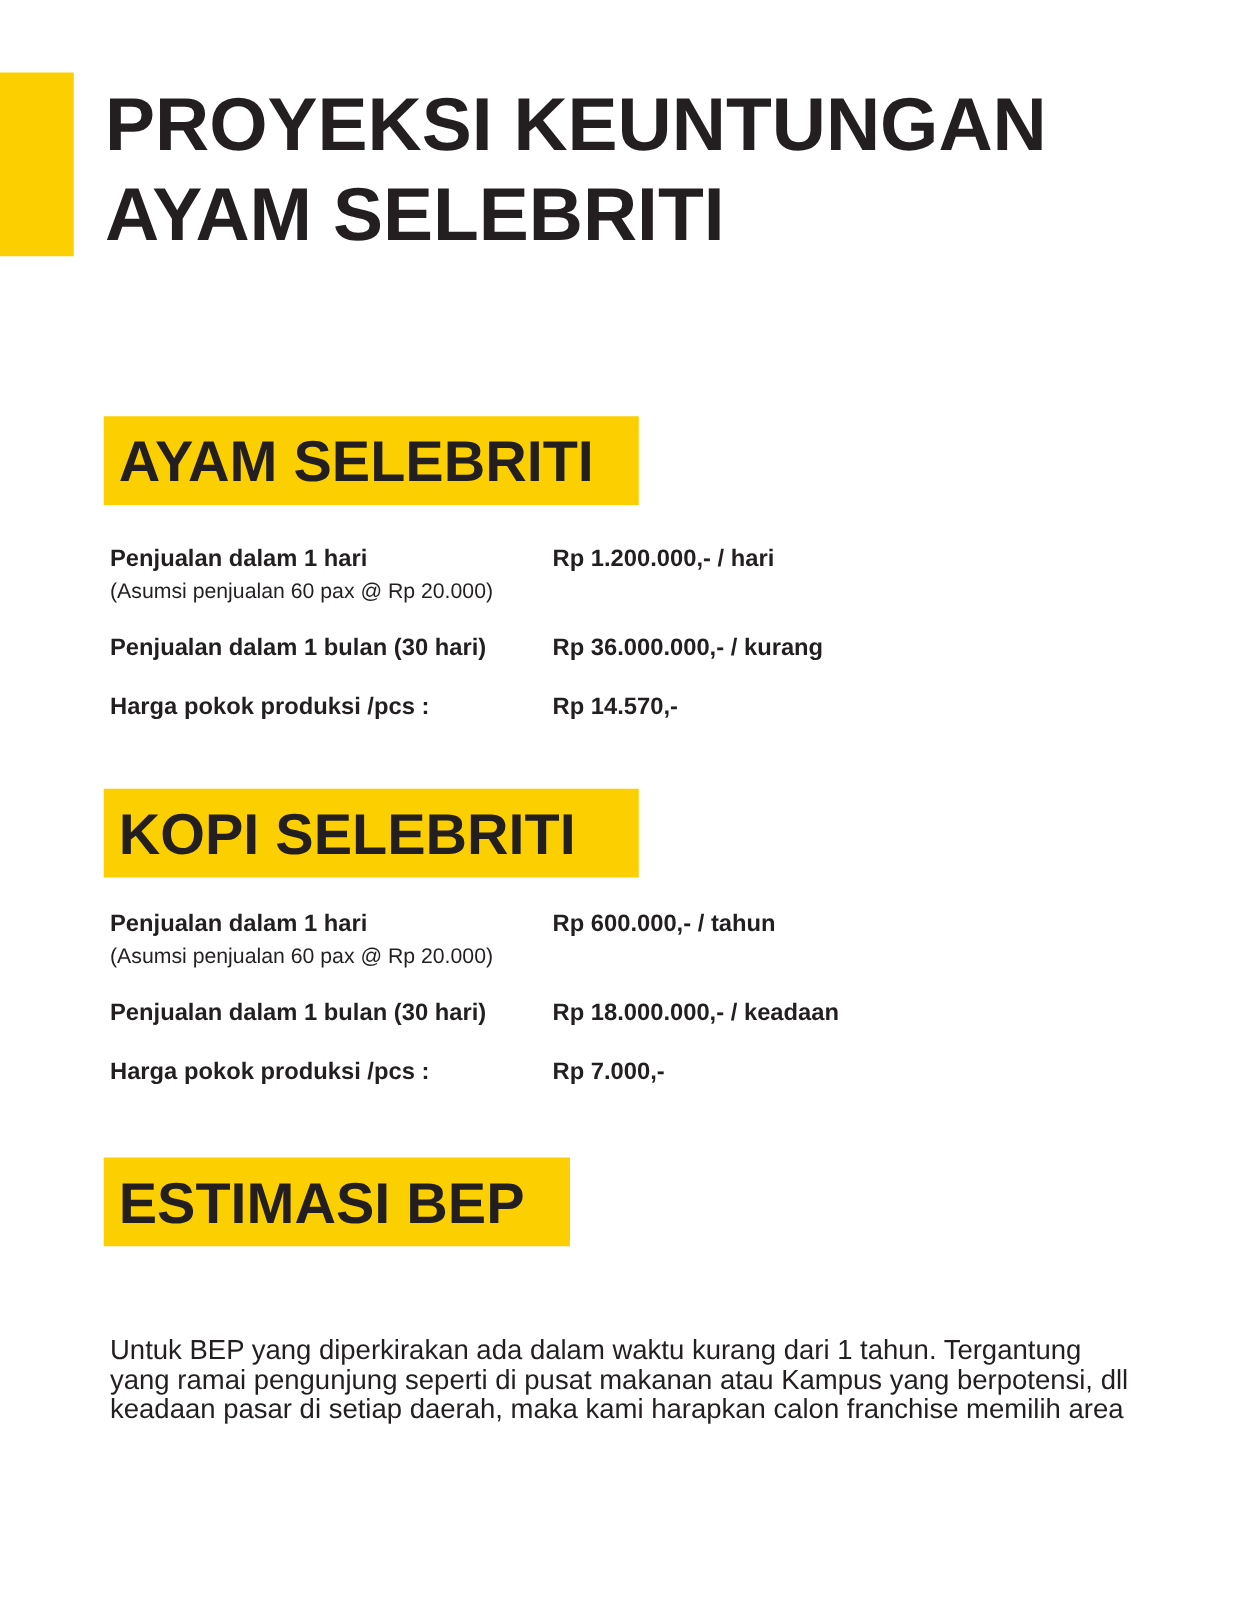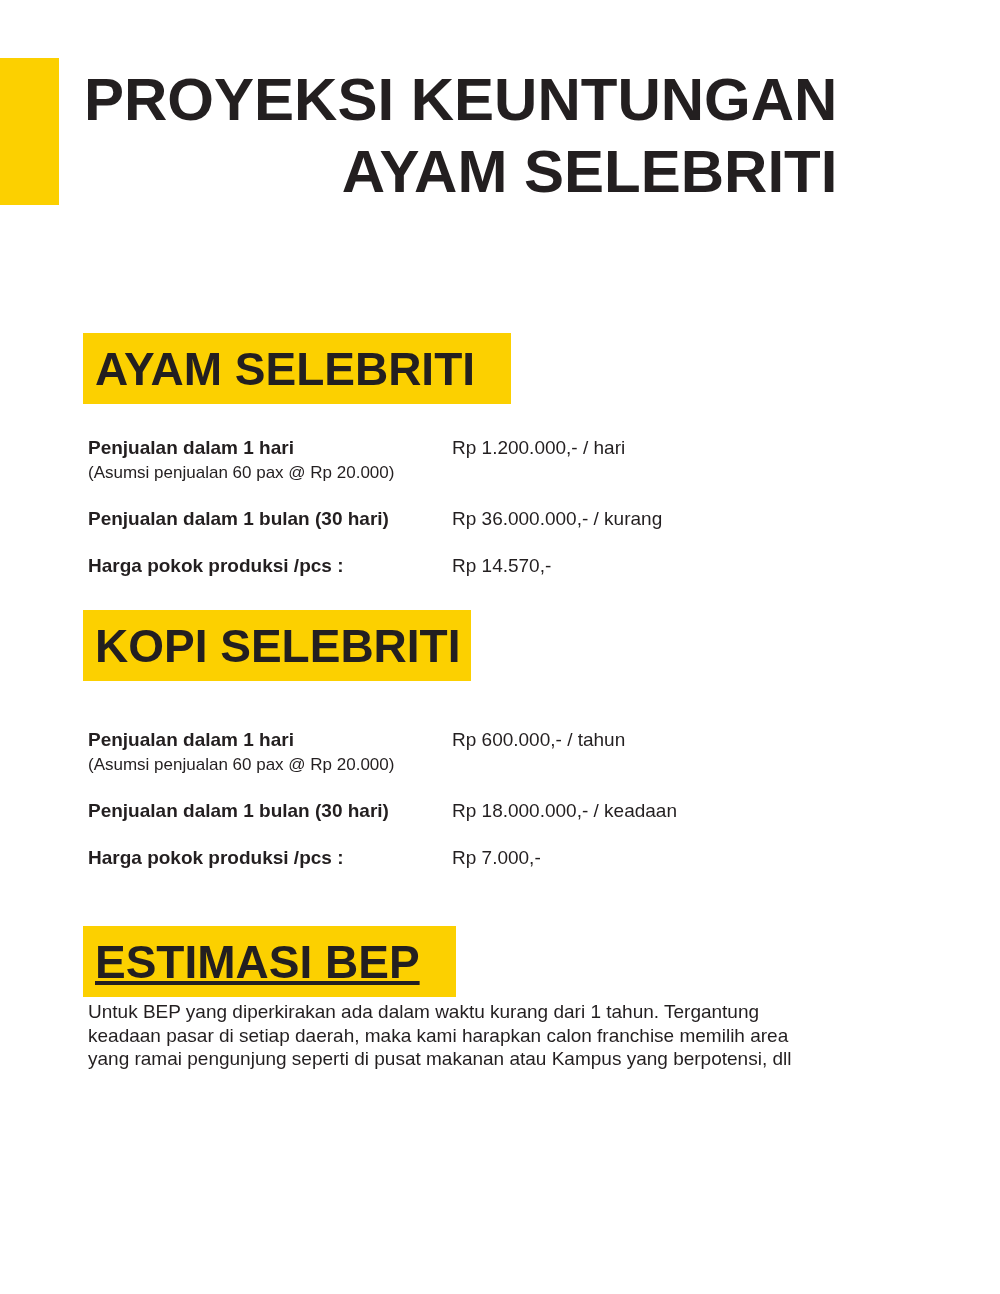--- a/index.html
+++ b/index.html
@@ -27,21 +27,21 @@
       left: 84px;
       top: 64px;
       font-family: "Liberation Sans", sans-serif;
       font-weight: 700;
       font-size: 60px;
       line-height: 72px;
       letter-spacing: 0px;
       color: #231f20;
       white-space: nowrap;
     }
-    .main-title span { display: block; text-align: right; }
+    .main-title span { display: block; }
     .section-box {
       position: absolute;
       left: 83px;
       background: #fcd000;
       height: 71px;
       padding-left: 12px;
       display: flex;
       align-items: center;
     }
     .section-box .label {
@@ -61,37 +61,38 @@
     }
     .row .k {
       position: absolute;
       left: 0;
       top: 0;
       white-space: nowrap;
       font-weight: bold;
     }
     .row .v {
       position: absolute;
-      left: 364px;
+      left: 354px;
       top: 0;
       white-space: nowrap;
+      font-weight: bold;
     }
     .note {
       position: absolute;
       left: 88px;
       font-size: 17px;
       color: #231f20;
       white-space: nowrap;
     }
     .paragraph {
       position: absolute;
       left: 88px;
-      top: 1000px;
+      top: 1068px;
       width: 760px;
-      font-size: 19px;
+      font-size: 22px;
       line-height: 23.5px;
       color: #231f20;
     }
     .paragraph span { display: block; white-space: nowrap; }
   </style>
 </head>
 <body>
 
 <div class="accent-bar"></div>
 
@@ -113,41 +114,41 @@
 <div class="row" style="top:508px;">
   <span class="k">Penjualan dalam 1 bulan (30 hari)</span>
   <span class="v">Rp 36.000.000,- / kurang</span>
 </div>
 
 <div class="row" style="top:555px;">
   <span class="k">Harga pokok produksi /pcs :</span>
   <span class="v">Rp 14.570,-</span>
 </div>
 
-<div class="section-box" style="top:610px; width:388px;align-items:center;">
+<div class="section-box" style="top:631px; width:428px;align-items:center;">
   <span class="label">KOPI SELEBRITI</span>
 </div>
 
 <div class="row" style="top:729px;">
   <span class="k">Penjualan dalam 1 hari</span>
   <span class="v">Rp 600.000,- / tahun</span>
 </div>
 <div class="note" style="top:755px;">(Asumsi penjualan 60 pax @ Rp 20.000)</div>
 
 <div class="row" style="top:800px;">
   <span class="k">Penjualan dalam 1 bulan (30 hari)</span>
   <span class="v">Rp 18.000.000,- / keadaan</span>
 </div>
 
 <div class="row" style="top:847px;">
   <span class="k">Harga pokok produksi /pcs :</span>
   <span class="v">Rp 7.000,-</span>
 </div>
 
-<div class="section-box" style="top:926px; width:373px;text-decoration:underline;">
+<div class="section-box" style="top:926px; width:373px;">
   <span class="label">ESTIMASI BEP</span>
 </div>
 
 <div class="paragraph">
   <span>Untuk BEP yang diperkirakan ada dalam waktu kurang dari 1 tahun. Tergantung</span>
+  <span>yang ramai pengunjung seperti di pusat makanan atau Kampus yang berpotensi, dll</span>
   <span>keadaan pasar di setiap daerah, maka kami harapkan calon franchise memilih area</span>
-  <span>yang ramai pengunjung seperti di pusat makanan atau Kampus yang berpotensi, dll</span>
 </div>
 
 </body></html>

